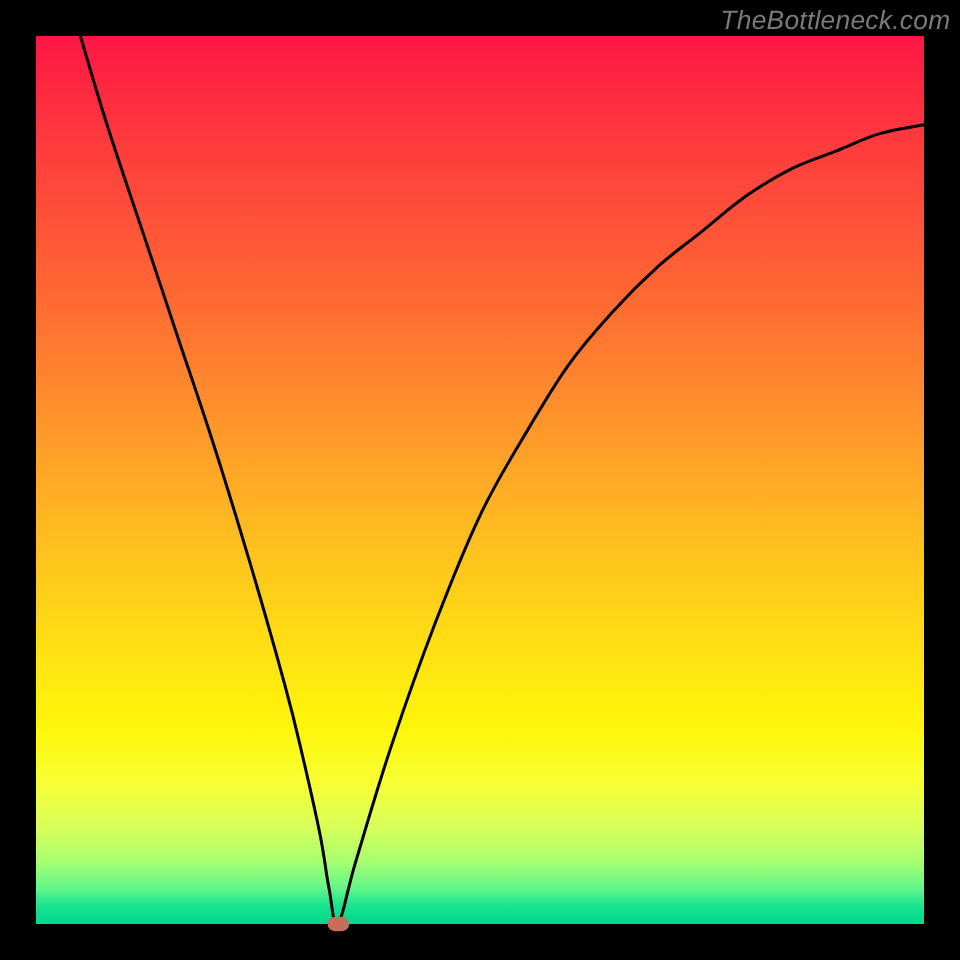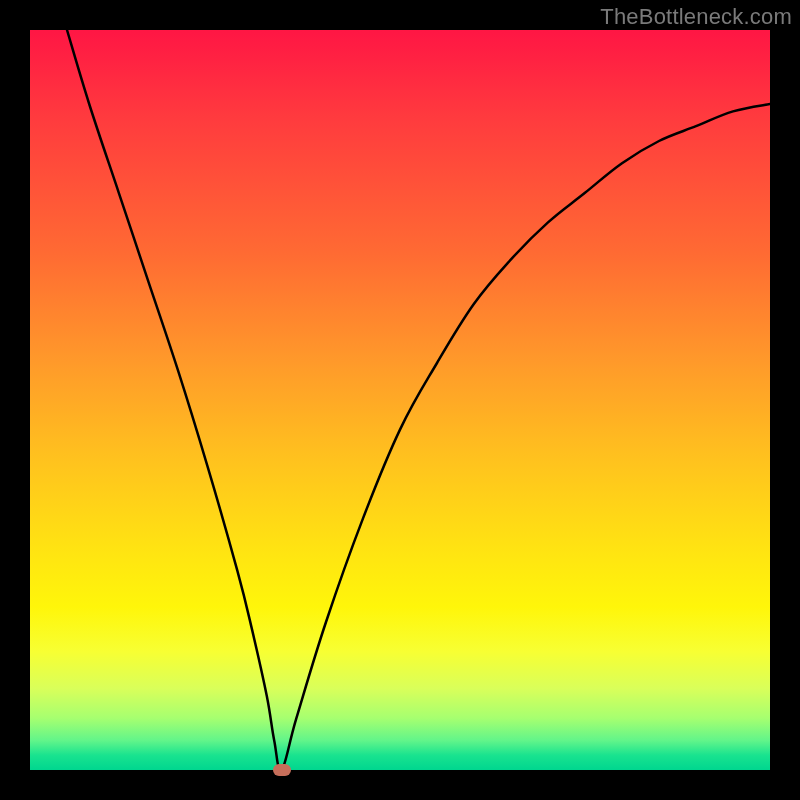--- a/index.html
+++ b/index.html
@@ -9,20 +9,21 @@
     height: 800px;
     background: #000;
     overflow: hidden;
     font-family: Arial, Helvetica, sans-serif;
   }
   .frame {
     position: relative;
     width: 800px;
     height: 800px;
     background: #000;
+    font-style: italic;
   }
   .plot {
     position: absolute;
     left: 30px;
     top: 30px;
     width: 740px;
     height: 740px;
     
     background: linear-gradient(
       to bottom,

